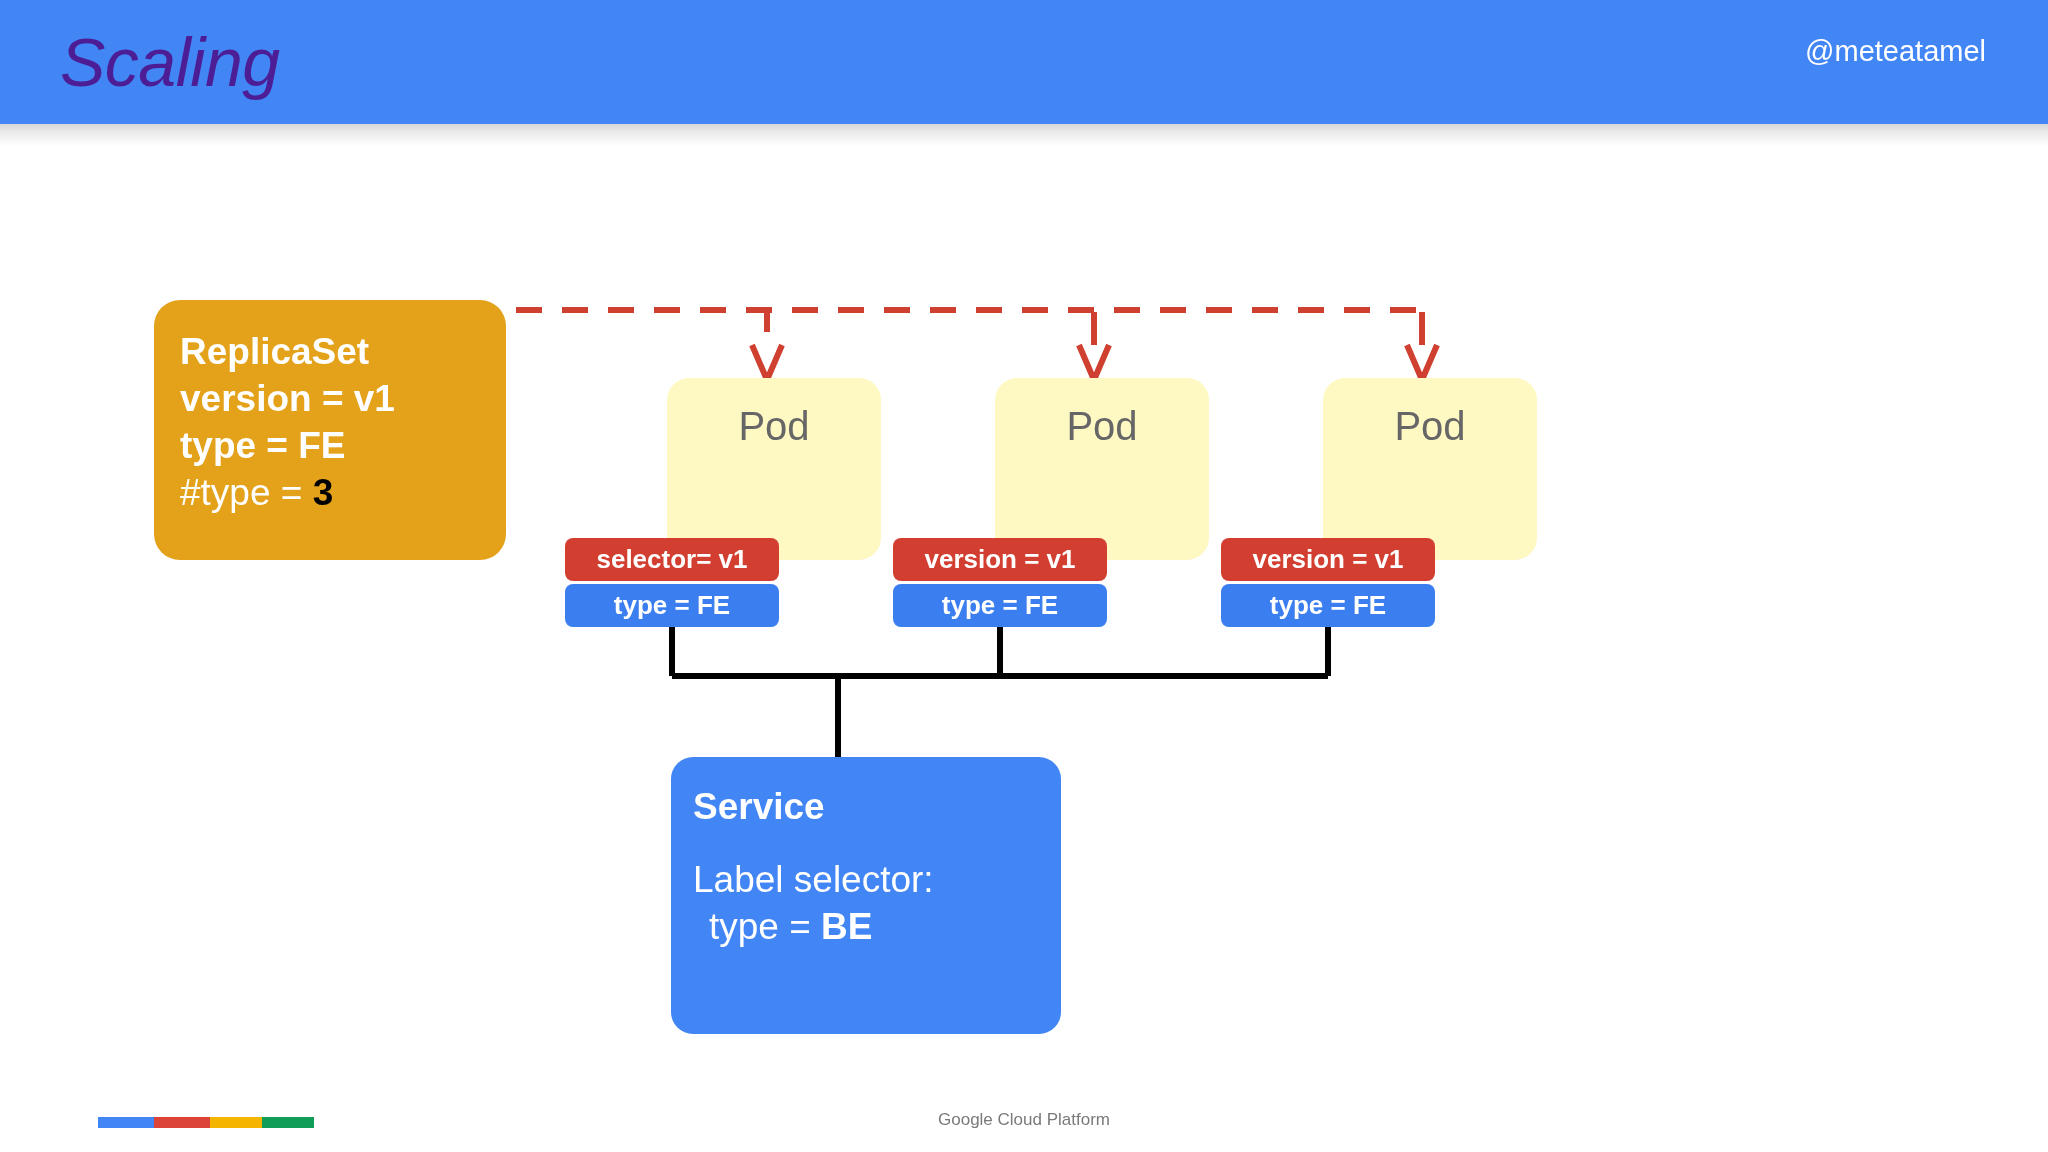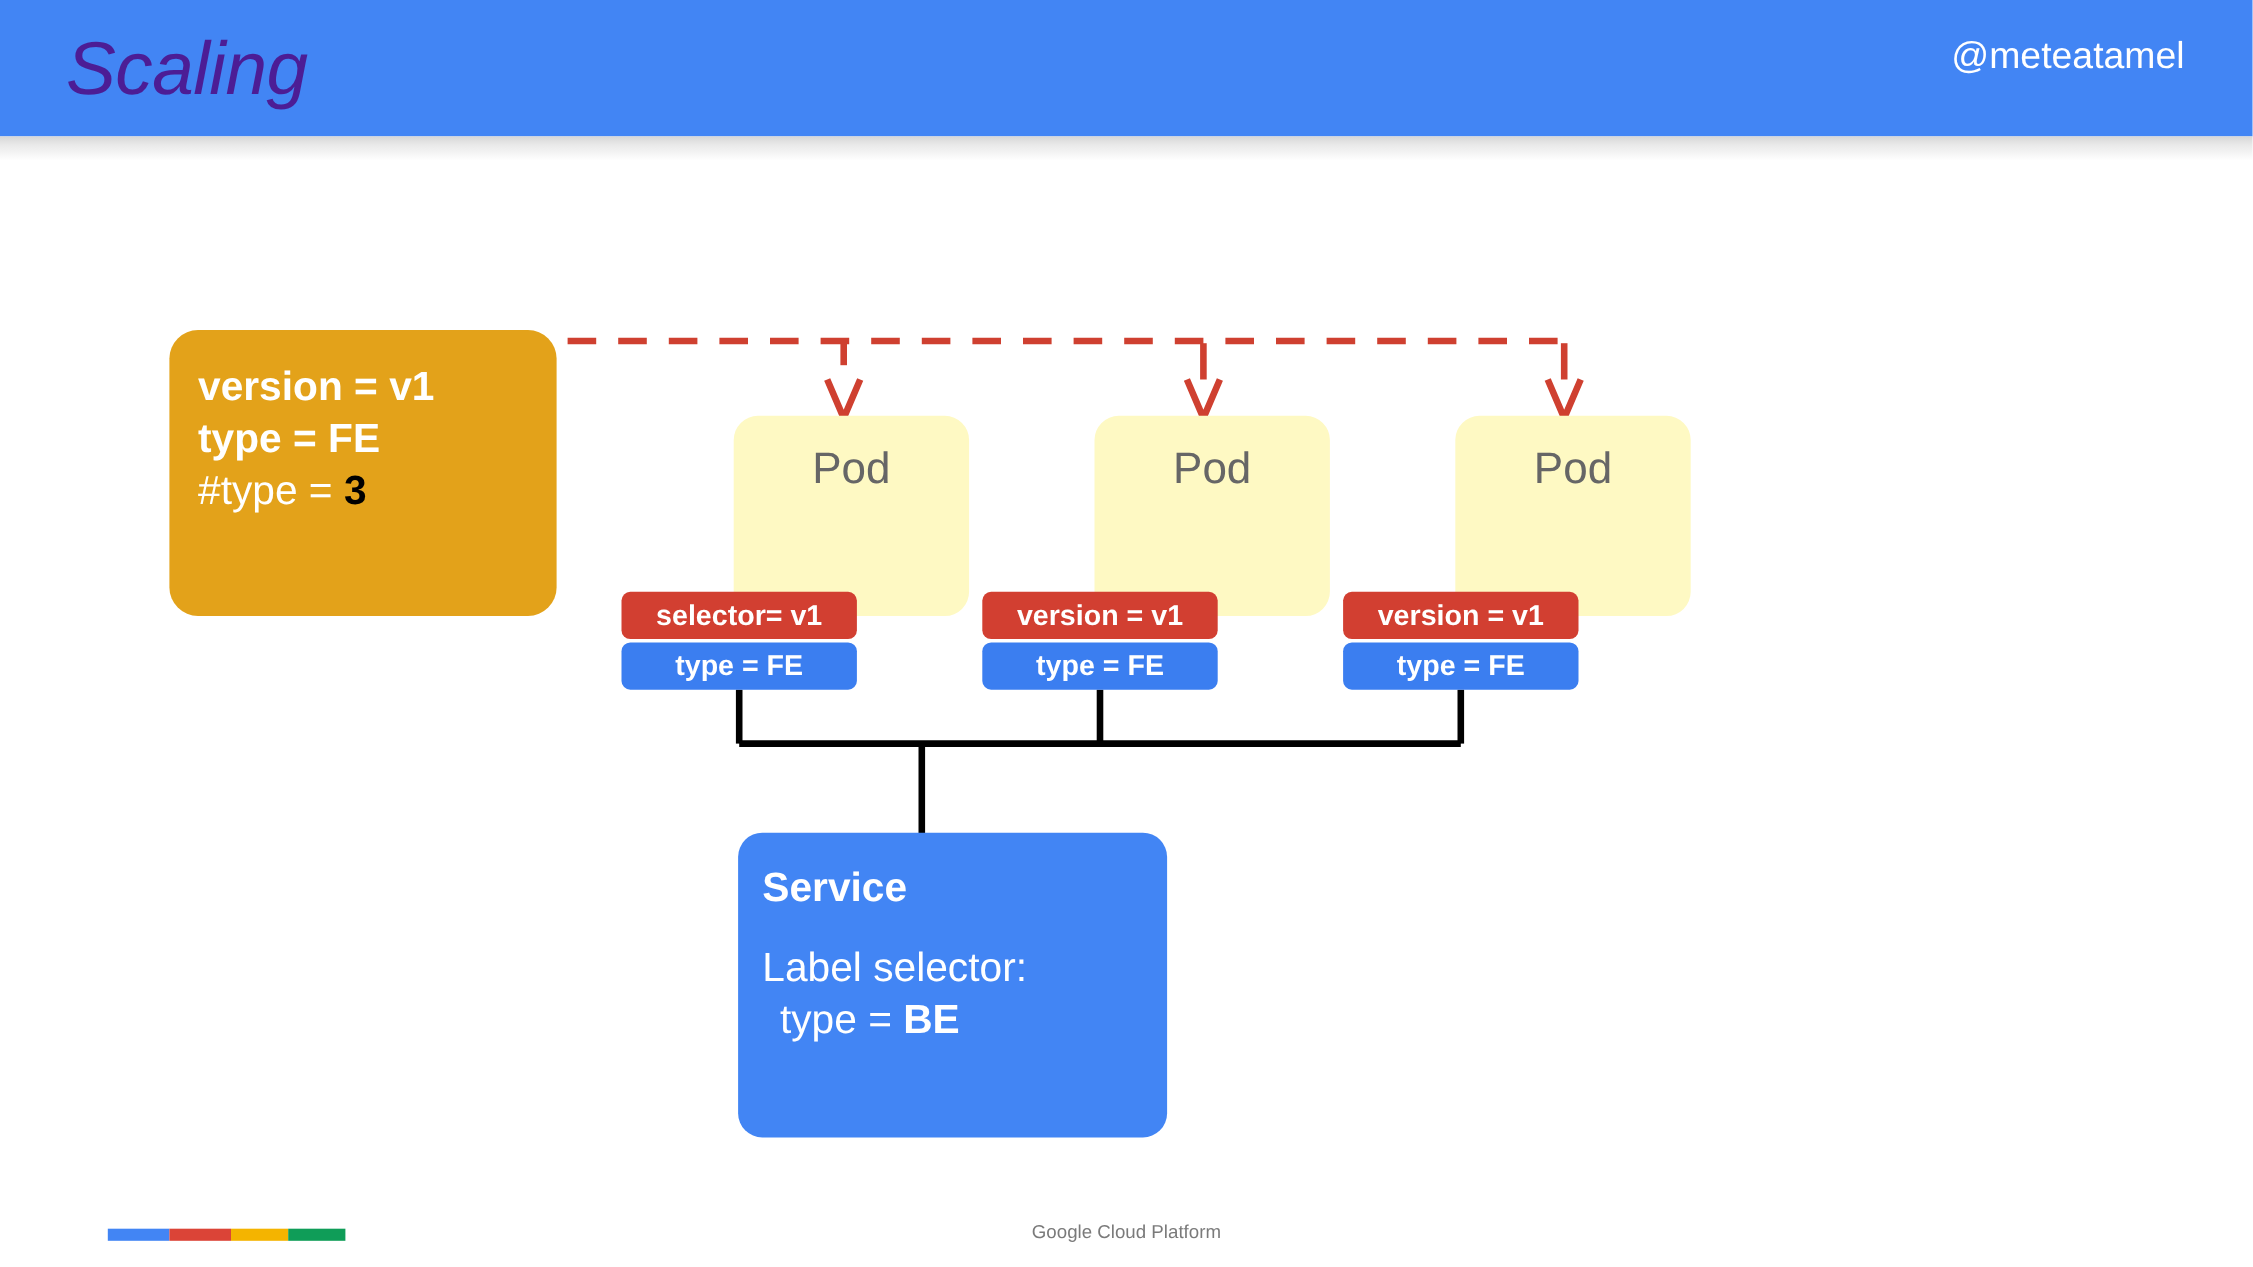--- a/index.html
+++ b/index.html
@@ -45,21 +45,21 @@
     color: #4c1d95;
     font-weight: 400;
     letter-spacing: -0.5px;
     white-space: nowrap;
     font-style: italic;
   }
   .handle {
     position: absolute;
     right: 62px;
     top: 22px;
-    font-size: 34px;
+    font-size: 29px;
     line-height: 58px;
     color: #ffffff;
     font-weight: 400;
     white-space: nowrap;
   }
 
   
   .canvas {
     position: absolute;
     left: 0;
@@ -214,20 +214,21 @@
         <path d="M 672 627 L 672 676"></path>
         <path d="M 1000 627 L 1000 676"></path>
         <path d="M 1328 627 L 1328 676"></path>
         <path d="M 672 676 L 1328 676"></path>
         <path d="M 838 676 L 838 760"></path>
       </g>
     </svg>
   </div>
 
   <div class="replicaset-box">
+    <div class="line bold">ReplicaSet</div>
     <div class="line bold">version = v1</div>
     <div class="line bold">type = FE</div>
     <div class="line"><span>#type = </span><span class="num">3</span></div>
   </div>
 
   <div class="pod-box" style="left:667px; top:378px;">
     <div class="pod-label">Pod</div>
   </div>
   <div class="chip chip-version" style="left:565px; top:538px;">selector= v1</div>
   <div class="chip chip-type" style="left:565px; top:584px;">type = FE</div>

